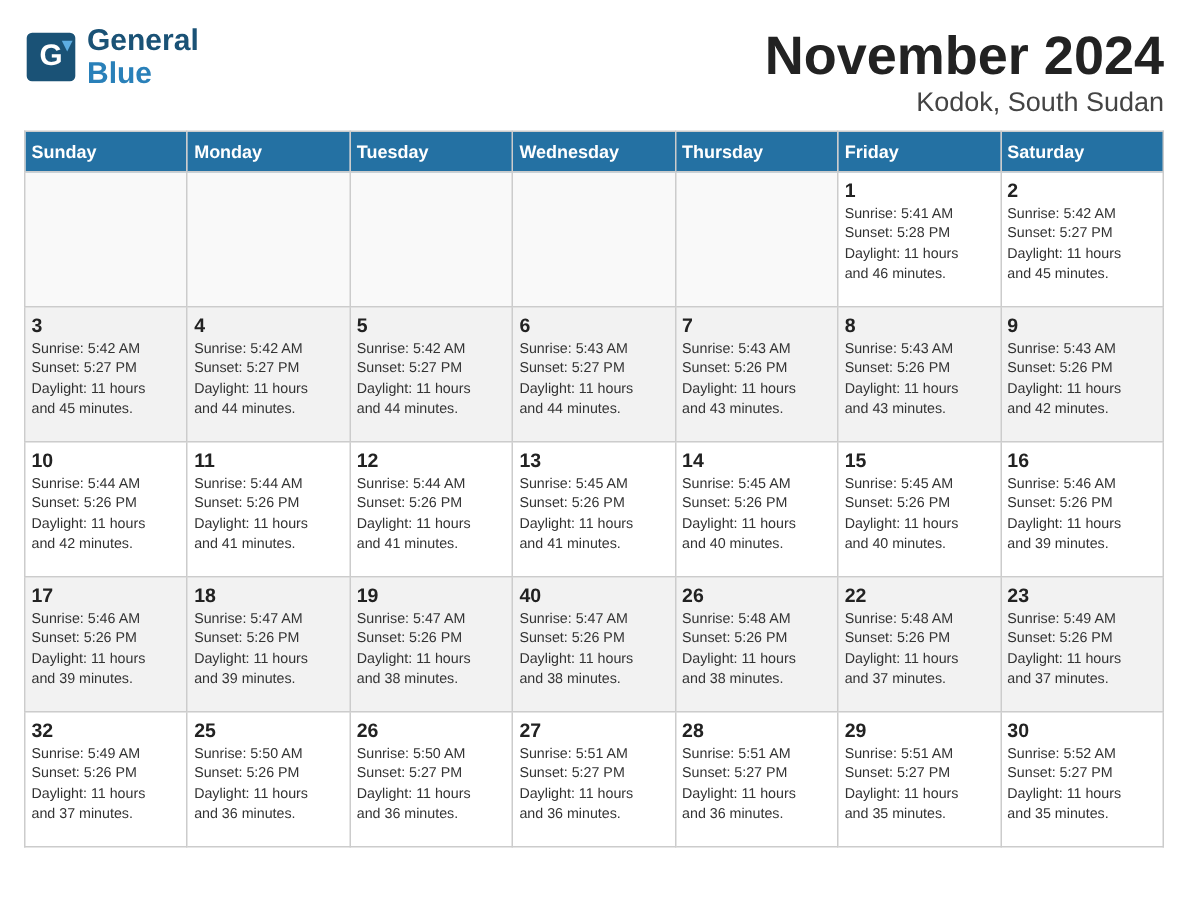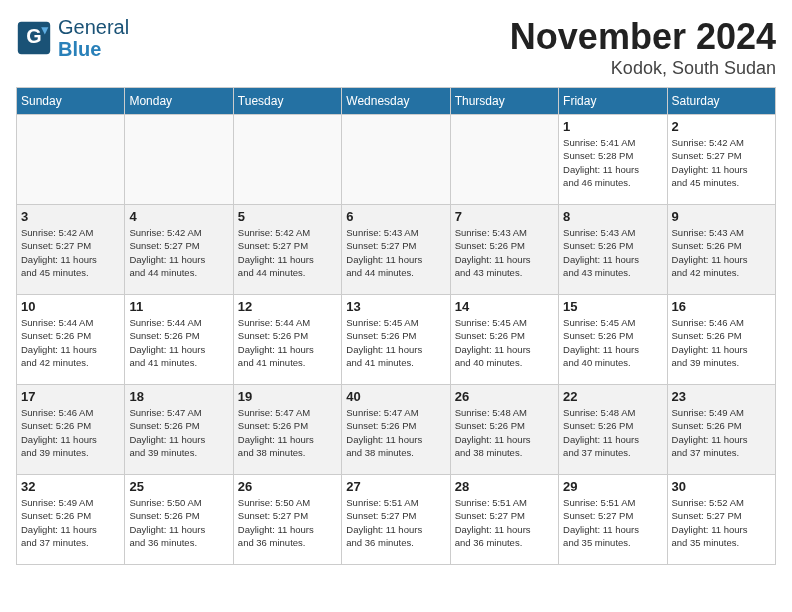--- a/index.html
+++ b/index.html
@@ -39,21 +39,21 @@
     }
     table {
       width: 100%;
       border-collapse: collapse;
       table-layout: fixed;
     }
     th {
       background-color: #2471a3;
       color: #fff;
       font-size: 12px;
-      font-weight: normal;
+      font-weight: bold;
       padding: 6px 4px;
       text-align: left;
       border: 1px solid #ccc;
     }
     td {
       border: 1px solid #ccc;
       vertical-align: top;
       padding: 4px;
       font-size: 10px;
       color: #333;
@@ -83,21 +83,21 @@
 <body>
 
 <div class="header-section">
   <div class="logo">
     <svg class="logo-icon" viewBox="0 0 40 40">
       <rect x="2" y="2" width="36" height="36" rx="4" fill="#1a5276"></rect>
       <text x="20" y="26" text-anchor="middle" fill="white" font-size="22" font-weight="bold" font-family="Arial">G</text>
       <polygon points="28,8 36,8 32,16" fill="#5dade2"></polygon>
     </svg>
     <div>
-      <div style="font-size:20px;font-weight:normal;color:#1a5276;line-height:1.1;">General</div>
+      <div style="font-size:20px;font-weight:bold;color:#1a5276;line-height:1.1;">General</div>
       <div style="font-size:20px;font-weight:bold;color:#2980b9;line-height:1.1;">Blue</div>
     </div>
   </div>
   <div class="title-area">
     <div class="month-title">November 2024</div>
     <div class="location-title">Kodok, South Sudan</div>
   </div>
 </div>
 
 <table>

